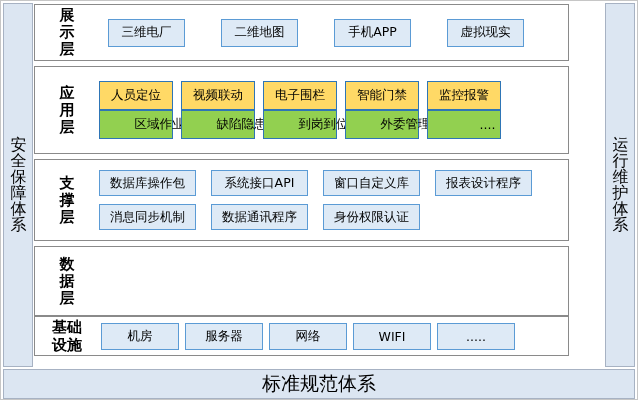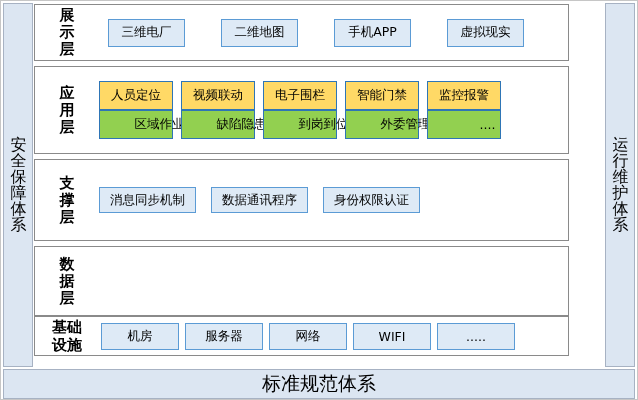--- a/index.html
+++ b/index.html
@@ -187,20 +187,26 @@
         </div>
       </div>
   </section>
 
   <section class="layer layer-support">
     <div class="layer-label">
       <span class="stack">支撑层</span>
     </div>
     <div class="layer-rows">
         <div class="item-row">
+          <div class="box style-blue">数据库操作包</div>
+          <div class="box style-blue">系统接口API</div>
+          <div class="box style-blue">窗口自定义库</div>
+          <div class="box style-blue">报表设计程序</div>
+        </div>
+        <div class="item-row">
           <div class="box style-blue">消息同步机制</div>
           <div class="box style-blue">数据通讯程序</div>
           <div class="box style-blue">身份权限认证</div>
         </div>
       </div>
   </section>
 
   <section class="layer layer-data">
     <div class="layer-label">
       <span class="stack">数据层</span>

